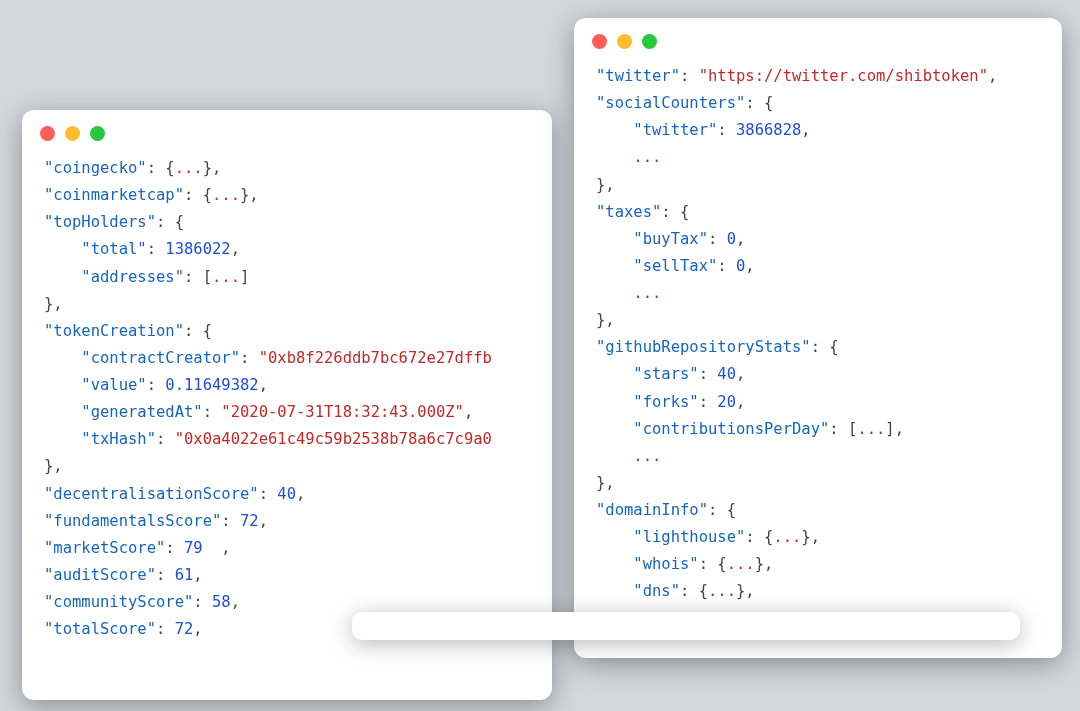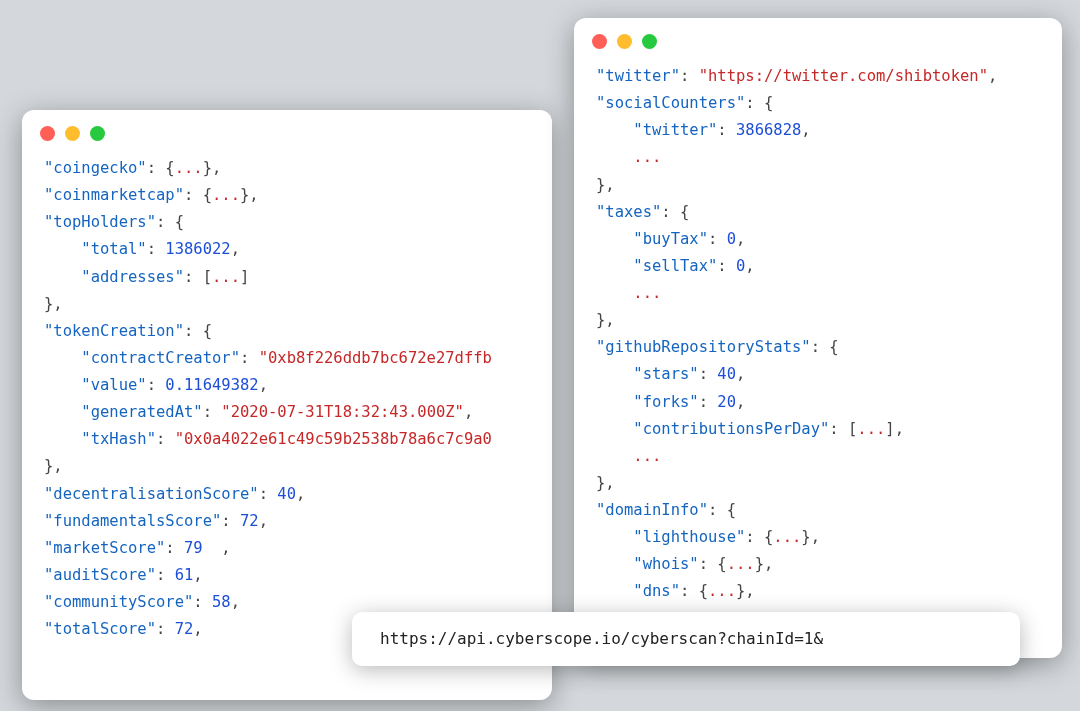--- a/index.html
+++ b/index.html
@@ -131,14 +131,13 @@
     <span class="e">...</span>
 <span class="p">}</span><span class="p">,</span>
 <span class="k">"domainInfo"</span><span class="p">: </span><span class="p">{</span>
     <span class="k">"lighthouse"</span><span class="p">: </span><span class="p">{</span><span class="e">...</span><span class="p">}</span><span class="p">,</span>
     <span class="k">"whois"</span><span class="p">: </span><span class="p">{</span><span class="e">...</span><span class="p">}</span><span class="p">,</span>
     <span class="k">"dns"</span><span class="p">: </span><span class="p">{</span><span class="e">...</span><span class="p">}</span><span class="p">,</span>
 <span class="p">}</span></div>
 </div>
 
 <div class="url-bar">
-  <div>https://api.cyberscope.io/cyberscan?chainId=1&amp;</div>
 </div>
 
 </body></html>

